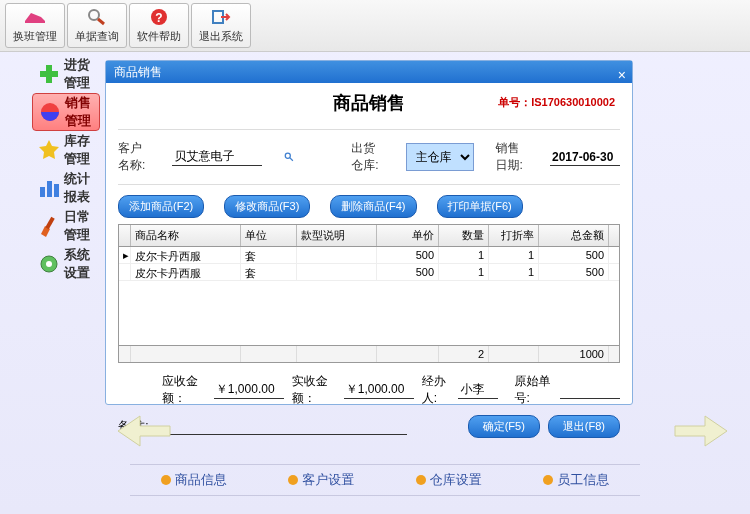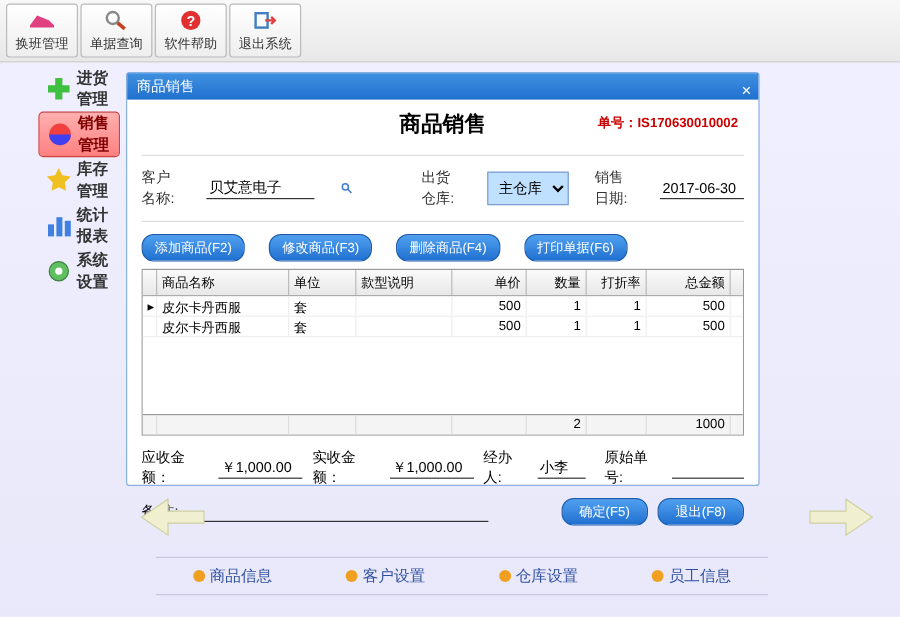--- a/index.html
+++ b/index.html
@@ -34,21 +34,21 @@
 .grid { border: 1px solid #999; font-size: 11px; }
 .grid-head { display: flex; background: linear-gradient(to bottom, #fafafa, #e8e8e8); border-bottom: 1px solid #999; }
 .grid-head > div { border-right: 1px solid #bbb; padding: 3px 4px; }
 .grid-row { display: flex; border-bottom: 1px solid #eee; }
 .grid-row > div { border-right: 1px solid #eee; padding: 2px 4px; height: 16px; }
 .grid-body { height: 98px; background: #fff; }
 .grid-foot { display: flex; background: #f4f4f4; border-top: 1px solid #999; }
 .grid-foot > div { border-right: 1px solid #ddd; padding: 2px 4px; text-align: right; }
 .c1{width:12px}.c2{width:110px}.c3{width:56px}.c4{width:80px}.c5{width:62px;text-align:right}.c6{width:50px;text-align:right}.c7{width:50px;text-align:right}.c8{width:70px;text-align:right}
 
-.totals-row { display: flex; align-items: center; font-size: 12px; gap: 8px; margin-top: 10px; }
+.totals-row { display: flex; align-items: center; font-size: 12px; gap: 8px; margin-top: 10px; margin-left: 44px; }
 .remark-row { display: flex; align-items: center; font-size: 12px; gap: 8px; margin-top: 8px; }
 .confirm-btn { background: linear-gradient(to bottom, #50a0f0, #2070d0); color: #fff; border: 1px solid #1a5bb0; border-radius: 10px; padding: 3px 14px; font-size: 11px; cursor: pointer; }
 
 .bottom-nav { position: absolute; bottom: 18px; left: 130px; width: 510px; height: 32px; display: flex; align-items: center; justify-content: space-around; border-top: 1px solid #c8c8e0; border-bottom: 1px solid #c8c8e0; }
 .bottom-link { display: flex; align-items: center; gap: 4px; font-size: 13px; color: #3050a0; cursor: pointer; }
 .bullet { width: 10px; height: 10px; border-radius: 50%; background: #f0a020; }
 
 .nav-arrow { position: absolute; width: 70px; height: 46px; bottom: 60px; cursor: pointer; }
 .nav-arrow.left { left: 110px; }
 .nav-arrow.right { right: 15px; }
@@ -106,20 +106,27 @@
       </svg>
     <span>库存管理</span>
   </div>
   <div class="side-item">
     <svg class="side-icon" viewBox="0 0 22 22">
         <rect x="2" y="10" width="5" height="10" fill="#4080e0"></rect>
         <rect x="9" y="4" width="5" height="16" fill="#4080e0"></rect>
         <rect x="16" y="7" width="5" height="13" fill="#4080e0"></rect>
       </svg>
     <span>统计报表</span>
+  </div>
+  <div class="side-item">
+    <svg class="side-icon" viewBox="0 0 22 22">
+        <path fill="#e06020" d="M3 19 L7 11 L12 14 L8 22 Z"></path>
+        <rect x="10" y="2" width="4" height="12" fill="#c04010" transform="rotate(30 12 8)"></rect>
+      </svg>
+    <span>日常管理</span>
   </div>
   <div class="side-item">
     <svg class="side-icon" viewBox="0 0 22 22">
         <circle cx="11" cy="11" r="8" fill="#60c060" stroke="#408040"></circle>
         <circle cx="11" cy="11" r="3" fill="#fff"></circle>
       </svg>
     <span>系统设置</span>
   </div>
 </div>
 
@@ -137,21 +144,21 @@
       <label>客户名称:</label>
       <input class="underline-input" style="width: 90px;" value="贝艾意电子">
       <svg class="mag-icon" viewBox="0 0 16 16">
           <circle cx="6" cy="6" r="4" fill="none" stroke="#4080d0" stroke-width="2"></circle>
           <line x1="9" y1="9" x2="14" y2="14" stroke="#4080d0" stroke-width="2"></line>
         </svg>
       <span style="width:20px"></span>
       <label>出货仓库:</label>
       <select class="select-box" style="width:70px"><option>主仓库</option></select>
       <label>销售日期:</label>
-      <input class="underline-input" style="width: 70px;" value="2017-06-30">
+      <input class="underline-input" style="width: 70px; font-weight: bold;" value="2017-06-30">
     </div>
     <div class="btn-row">
       <button class="action-btn">添加商品(F2)</button>
       <button class="action-btn">修改商品(F3)</button>
       <button class="action-btn">删除商品(F4)</button>
       <button class="action-btn">打印单据(F6)</button>
     </div>
     <div class="grid">
       <div class="grid-head">
         <div class="c1"></div>

